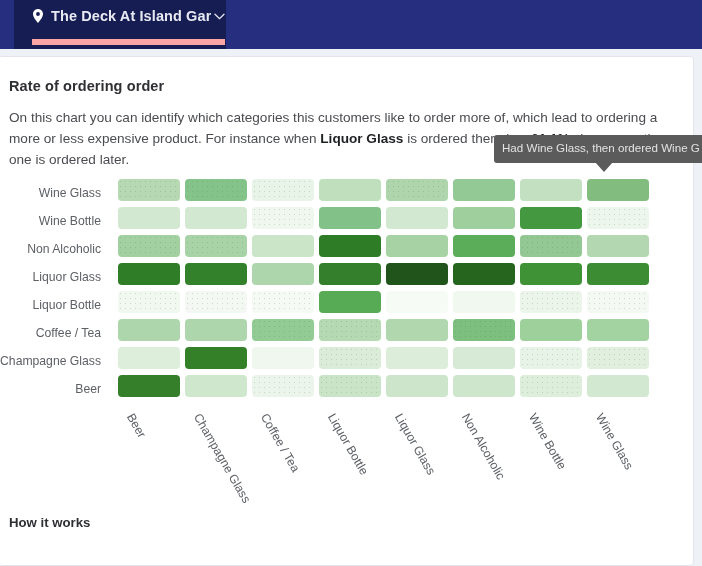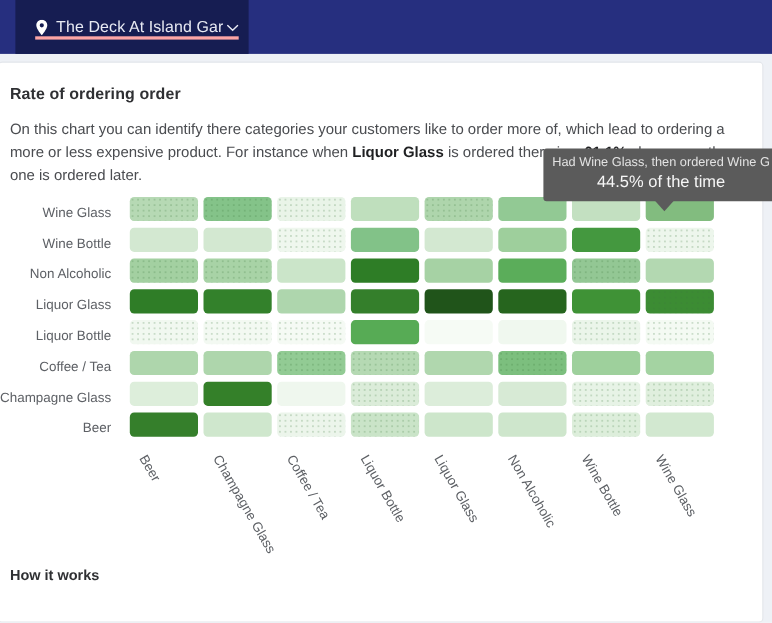--- a/index.html
+++ b/index.html
@@ -20,22 +20,22 @@
   .loc-panel {
     position: absolute; left: 14px; top: 0;
     width: 212px; height: 49px;
     background: #161d52;
     display: flex; align-items: center;
   }
   .loc-inner {
     margin-left: 18px; margin-right: 14px;
     flex: 1;
     display: flex; align-items: center;
-    border-bottom: 3px solid #fca5a5;
-    padding-bottom: 0; padding-top: 4px;
+    border-bottom: 6px solid #fca5a5;
+    padding-bottom: 15px; padding-top: 4px; font-weight: bold;
   }
   .pin-icon {
     width: 12px; height: 14px;
     margin-right: 7px;
     flex: 0 0 auto;
     display: block;
   }
   .loc-name {
     color: #e8eaf3;
     font-size: 14.5px;
@@ -156,21 +156,21 @@
         </svg>
       </div>
     </div>
   </div>
 
   <div class="card">
 
     <div class="title">Rate of ordering order</div>
 
     <div class="desc">
-      <span>On this chart you can identify there categories your customers like to order more of, which lead to ordering a more or less expensive product. For instance when </span><b>Liquor Glass</b><span> is ordered there is a </span><b>61.1%</b><span> chance another one is ordered later.</span>
+      <span>On this chart you can identify which categories this customers like to order more of, which lead to ordering a more or less expensive product. For instance when </span><b>Liquor Glass</b><span> is ordered there is a </span><b>61.1%</b><span> chance another one is ordered later.</span>
     </div>
 
     <div class="heat">
       <div class="ylabels">
           <div class="ylab">Wine Glass</div>
           <div class="ylab">Wine Bottle</div>
           <div class="ylab">Non Alcoholic</div>
           <div class="ylab">Liquor Glass</div>
           <div class="ylab">Liquor Bottle</div>
           <div class="ylab">Coffee / Tea</div>
@@ -269,17 +269,16 @@
           <div class="xlab" style="left: 420px; top: 4px;">Wine Bottle</div>
           <div class="xlab" style="left: 487px; top: 4px;">Wine Glass</div>
         </div>
     </div>
 
     <div class="hiw-title">How it works</div>
   </div>
 
   <div class="tooltip">
     <div class="tt-line1">Had Wine Glass, then ordered Wine Glass</div>
-    <div class="tt-line2">44.5% of the time</div>
     <div class="tt-arrow"></div>
   </div>
 
 </div>
 
 </body></html>

